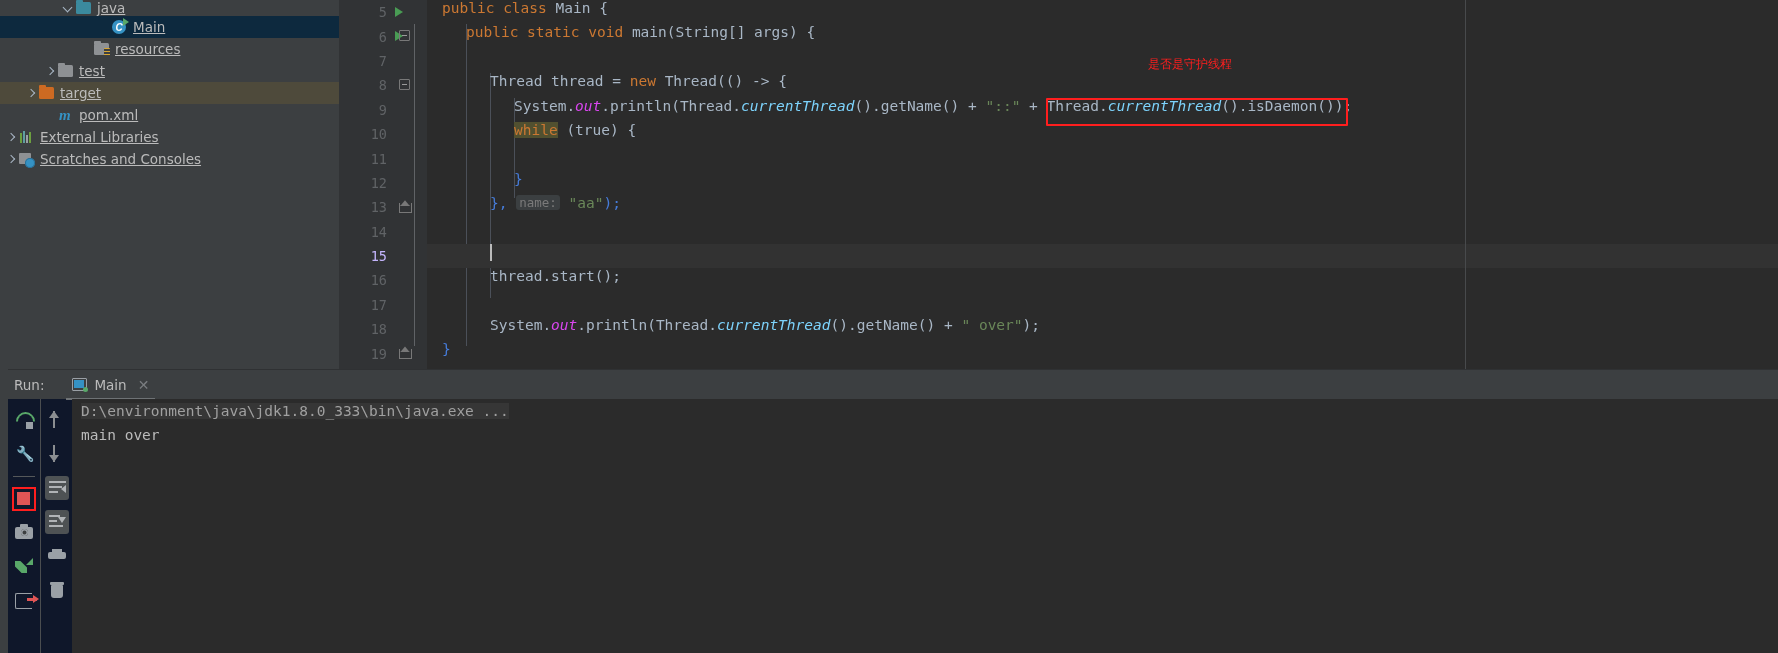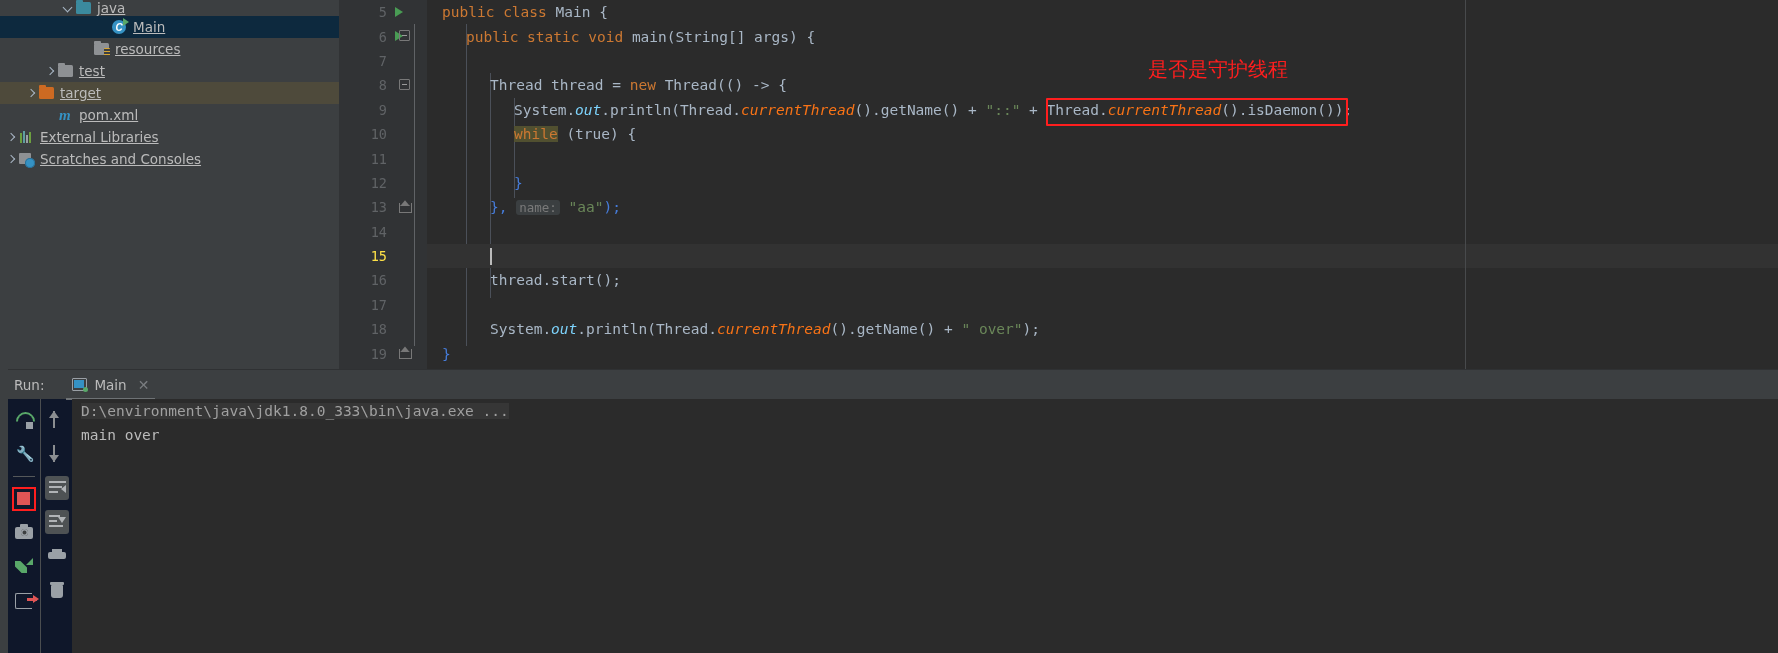--- a/index.html
+++ b/index.html
@@ -106,21 +106,21 @@
   .code-line {
     position:relative; height: 24.4px; display:flex; align-items:center;
     font-family: "DejaVu Sans Mono", "Liberation Mono", monospace; font-size: 14.5px;
   }
   .code-line.caret-line .ln-bg { background:#323232; }
   .ln-bg { position:absolute; left:88px; right:0; top:0; bottom:0; }
   .ln-num {
     position:absolute; left:0; width: 48px; text-align:right;
     color:#606366; font-family:"DejaVu Sans Mono","Liberation Mono",monospace; font-size:13.5px;
   }
-  .caret-line .ln-num { color:#fde047; }
+  .caret-line .ln-num { color:#c4b5fd; }
   .run-arrow {
     position:absolute; left:56px; top:7px; width:0;height:0;
     border-left: 8px solid #499c54; border-top:5px solid transparent; border-bottom:5px solid transparent;
   }
   .fold {
     position:absolute; left:60px; top:6px; width:11px; height:11px;
     border:1px solid #787878; border-radius:1px;
   }
   .fold::before { content:""; position:absolute; left:2px; top:4px; width:5px; height:1px; background:#9a9a9a; }
   .fold-end {
@@ -130,47 +130,47 @@
     content:""; position:absolute; left:0; top:3px; width:11px; height:9px; border:1px solid #787878; border-top:none;
   }
   .fold-end::after{
     content:""; position:absolute; left:1px; top:0px; width:8px; height:6px;
     border-left:1px solid #787878; border-right:1px solid #787878;
     transform: skewY(0deg);
     clip-path: polygon(0 100%, 50% 0, 100% 100%);
     background:#787878;
   }
   .code-text {
-    position:absolute; left:103px; top:0; height:100%; display:flex; align-items:center;
+    position:absolute; left:103px; top:0; height:100%; display:flex; align-items:flex-start;
     white-space:pre; color:#a9b7c6;
   }
   
   .indent-guide { position:absolute; width:1px; background:#4b5059; top:0; bottom:0; }
 
   
   .kw   { color:#cc7832; }
   .typ  { color:#a9b7c6; }
   .str  { color:#6a8759; }
   .fn   { color:#a9b7c6; }
-  .stc  { color:#7dd3fc; font-style:italic; }  
-  .stcm { color:#f97316; font-style:italic; }
+  .stc  { color:#d946ef; font-style:italic; }  
+  .stcm { color:#7dd3fc; font-style:italic; }
   .id-blue { color:#467cda; }
   .hl-while { background:#515030; color:#cc7832; }
   .paramhint {
     background:#3b3f41; color:#7a7a7a; border-radius:3px; padding:0 3px;
     font-size:12.5px;
   }
   .caret-bar {
     display:inline-block; width:1.5px; height:17px; background:#bbbbbb; vertical-align:middle;
   }
   .fold-line { position:absolute; left:75px; top:0; bottom:0; width:1px; background:#606366; }
 
   
   .annot-text {
-    position:absolute; color:#ff1e1e; font-size:20px; white-space:nowrap;
+    position:absolute; color:#ff1e1e; font-size:12px; white-space:nowrap;
     font-family:"DejaVu Sans","Liberation Sans",sans-serif;
   }
   .annot-box {
     position:absolute; border:2px solid #ff1e1e; border-radius:1px;
   }
   .editor-vline { position:absolute; top:0; bottom:0; width:1px; background:#484a4c; }
 
   
   .run-panel { position:absolute; left:8px; top:369px; width:1778px; height:284px; background:#0f172a; }
   .run-header {

